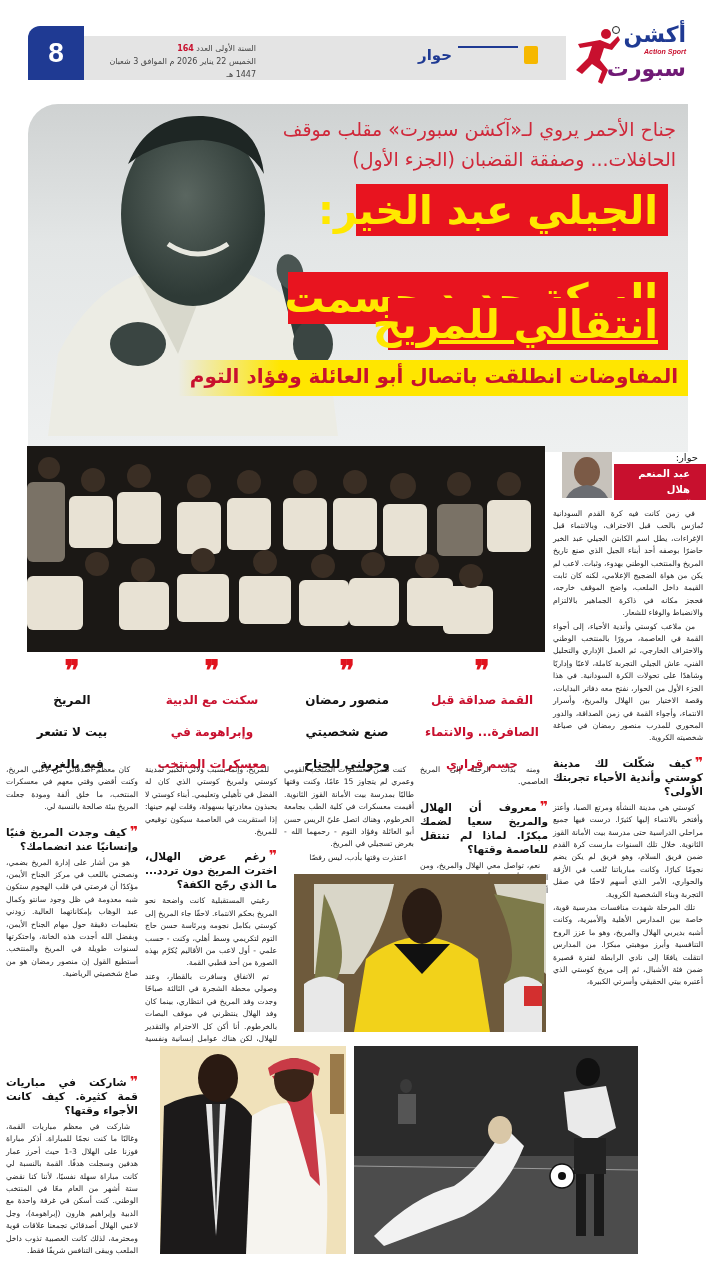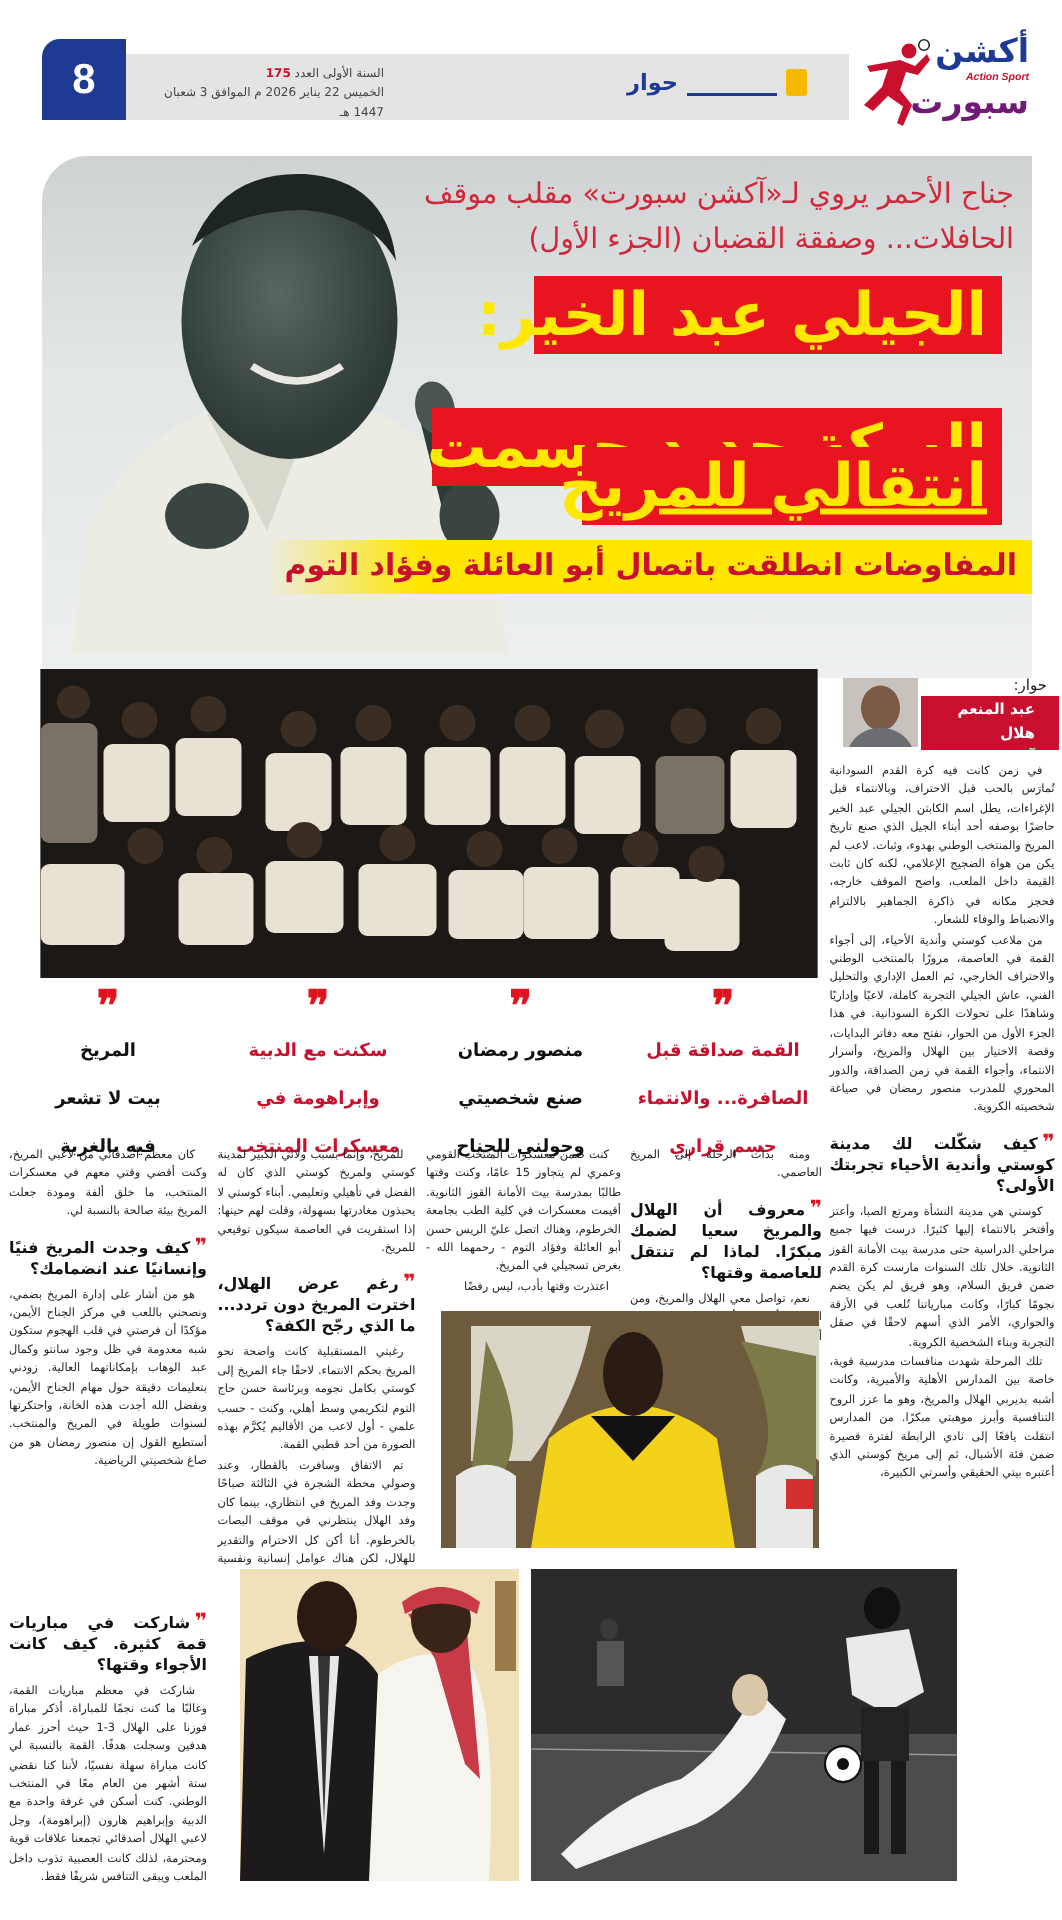--- a/index.html
+++ b/index.html
@@ -7,21 +7,21 @@
   body { position: relative; font-family: "DejaVu Sans", sans-serif; color: #1a1a1a; direction: rtl; }
 
   
   .header { position: absolute; top: 26px; left: 28px; width: 662px; height: 58px; }
   .hdr-band { position: absolute; top: 10px; left: 56px; width: 482px; height: 44px; background: #e4e4e4; }
   .page-num { position: absolute; top: 0; left: 0; width: 56px; height: 54px; background: #1f3a93;
               border-top-left-radius: 12px; color: #fff; font-weight: bold; font-size: 28px;
               display: flex; align-items: center; justify-content: center; font-family: "Liberation Sans", sans-serif; direction: ltr; }
   .hdr-meta { position: absolute; top: 16px; left: 68px; font-size: 8px; color: #444; line-height: 13px; text-align: right; width: 160px; }
   .hdr-meta .issue-no { color: #c8102e; font-weight: bold; }
-  .section-tag { position: absolute; top: 20px; left: 390px; display: flex; align-items: flex-end; gap: 6px; direction: rtl; }
+  .section-tag { position: absolute; top: 20px; left: 390px; display: flex; align-items: flex-start; gap: 6px; direction: rtl; }
   .section-tag .sq { width: 14px; height: 18px; background: #f6b800; border-radius: 2px; }
   .section-tag .line { width: 60px; height: 2px; background: #1f3a93; }
   .section-tag .label { font-size: 15px; color: #1f3a93; font-weight: bold; }
   .logo { position: absolute; top: -4px; right: 0; width: 122px; height: 66px; }
   .logo .runner { position: absolute; left: 2px; top: 4px; width: 50px; height: 60px; }
   .logo .ar1 { position: absolute; right: 4px; top: 2px; font-size: 22px; font-weight: bold; color: #1f3a93; line-height: 22px; }
   .logo .en { position: absolute; right: 4px; top: 26px; font-size: 7px; font-weight: bold; color: #c8102e; font-style: italic; direction: ltr; font-family: "Liberation Sans", sans-serif; }
   .logo .ar2 { position: absolute; right: 4px; top: 36px; font-size: 22px; font-weight: bold; color: #701a75; line-height: 22px; }
 
   
@@ -75,21 +75,21 @@
   .thobe-photo { position: absolute; top: 1046px; left: 160px; width: 186px; height: 208px; overflow: hidden; background: #efdfb8; }
   .match-photo { position: absolute; top: 1046px; left: 354px; width: 284px; height: 208px; overflow: hidden; background: #2a2a2a; }
 </style>
 </head>
 <body>
 
 <div class="header">
   <div class="hdr-band"></div>
   <div class="page-num">8</div>
   <div class="hdr-meta">
-    <div><span>السنة الأولى العدد </span><span class="issue-no">175</span></div>
+    <div><span>السنة الأولى العدد </span><span class="issue-no">164</span></div>
     <div>الخميس 22 يناير 2026 م الموافق 3 شعبان 1447 هـ</div>
   </div>
   <div class="section-tag">
     <span class="sq"></span>
     <span class="line"></span>
     <span class="label">حوار</span>
   </div>
   <div class="logo">
     <svg class="runner" viewBox="0 0 50 60">
       <circle cx="36" cy="8" r="5" fill="#c8102e"></circle>

